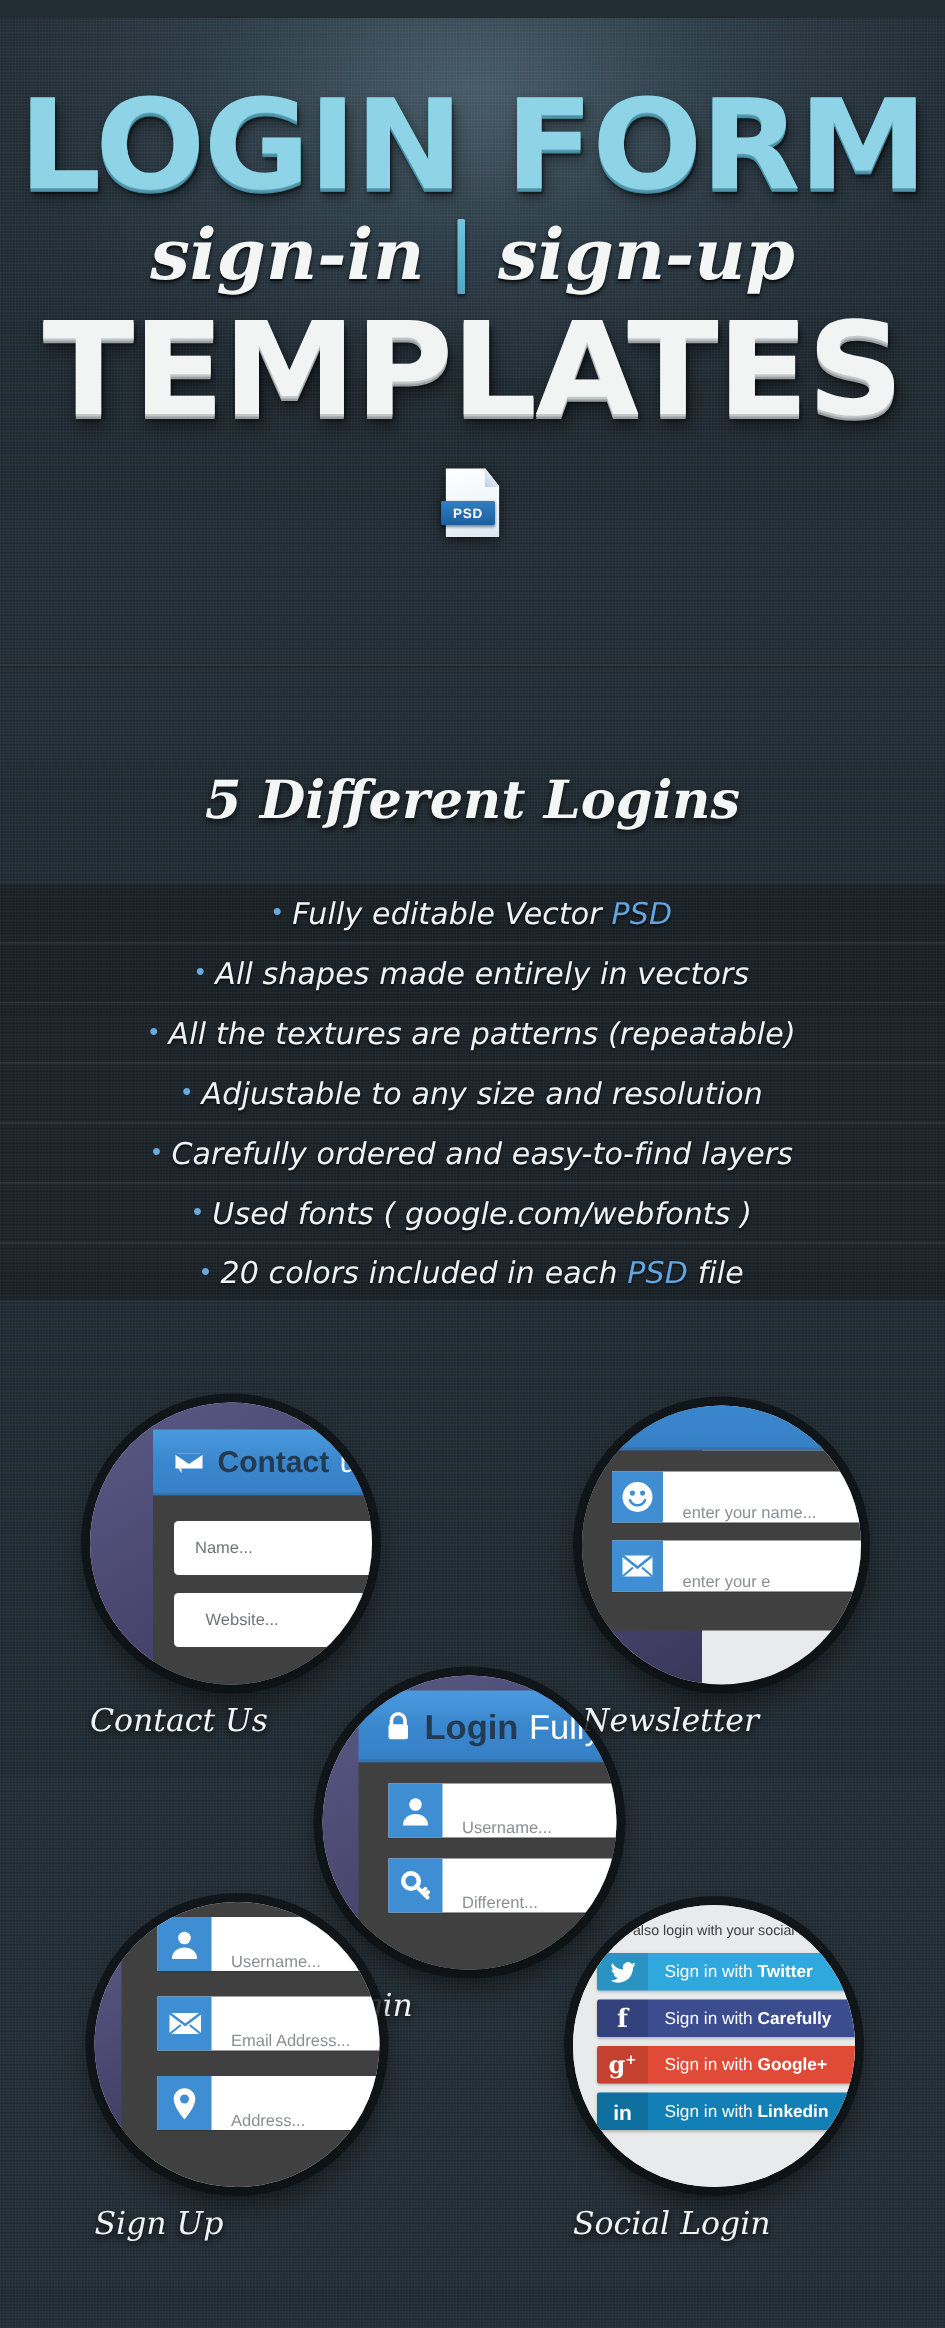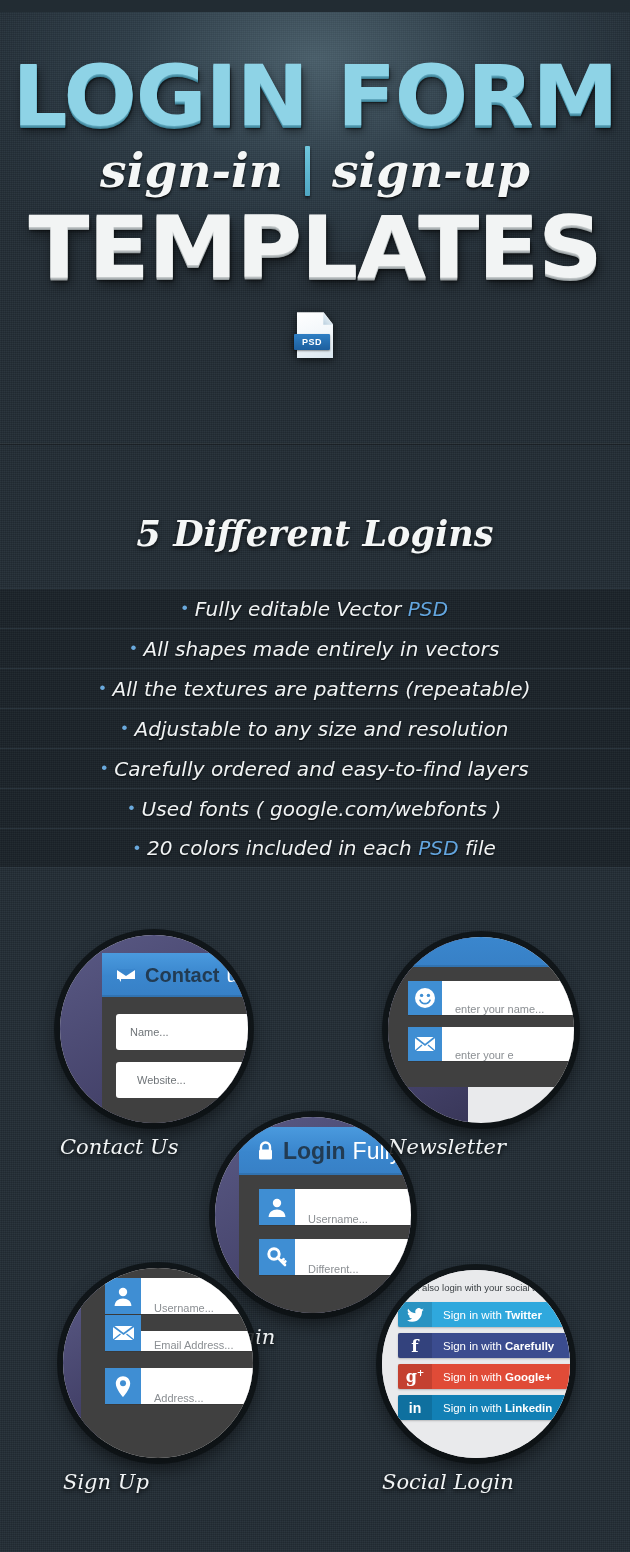--- a/index.html
+++ b/index.html
@@ -354,21 +354,21 @@
         <div class="mock-body" style="position:absolute; left:18px; top:-16px; width:210px; height:230px; padding:26px 0 0 24px;">
           <div class="row" style="height:36px;">
             <div class="iconbox" style="width:36px;height:36px;">
               <svg width="22" height="22" viewBox="0 0 22 22">
                   <circle cx="11" cy="7" r="4.2" fill="#fff"></circle>
                   <path d="M2.6 21c0-4.8 3.8-7.6 8.4-7.6s8.4 2.8 8.4 7.6z" fill="#fff"></path>
                 </svg>
             </div>
             <div class="ph">Username...</div>
           </div>
-          <div class="row" style="height:20px; margin-top:17px;">
+          <div class="row" style="height:36px; margin-top:17px;">
             <div class="iconbox" style="width:36px;height:36px;">
               <svg width="23" height="16" viewBox="0 0 23 16">
                   <rect x="1" y="1" width="21" height="14" fill="#fff"></rect>
                   <path d="M1 1l10.5 8L22 1" stroke="#3f8ed3" stroke-width="1.7" fill="none"></path>
                   <path d="M1 15l7.5-6M22 15l-7.5-6" stroke="#3f8ed3" stroke-width="1.4" fill="none"></path>
                 </svg>
             </div>
             <div class="ph">Email Address...</div>
           </div>
           <div class="row" style="height:36px; margin-top:17px;">

